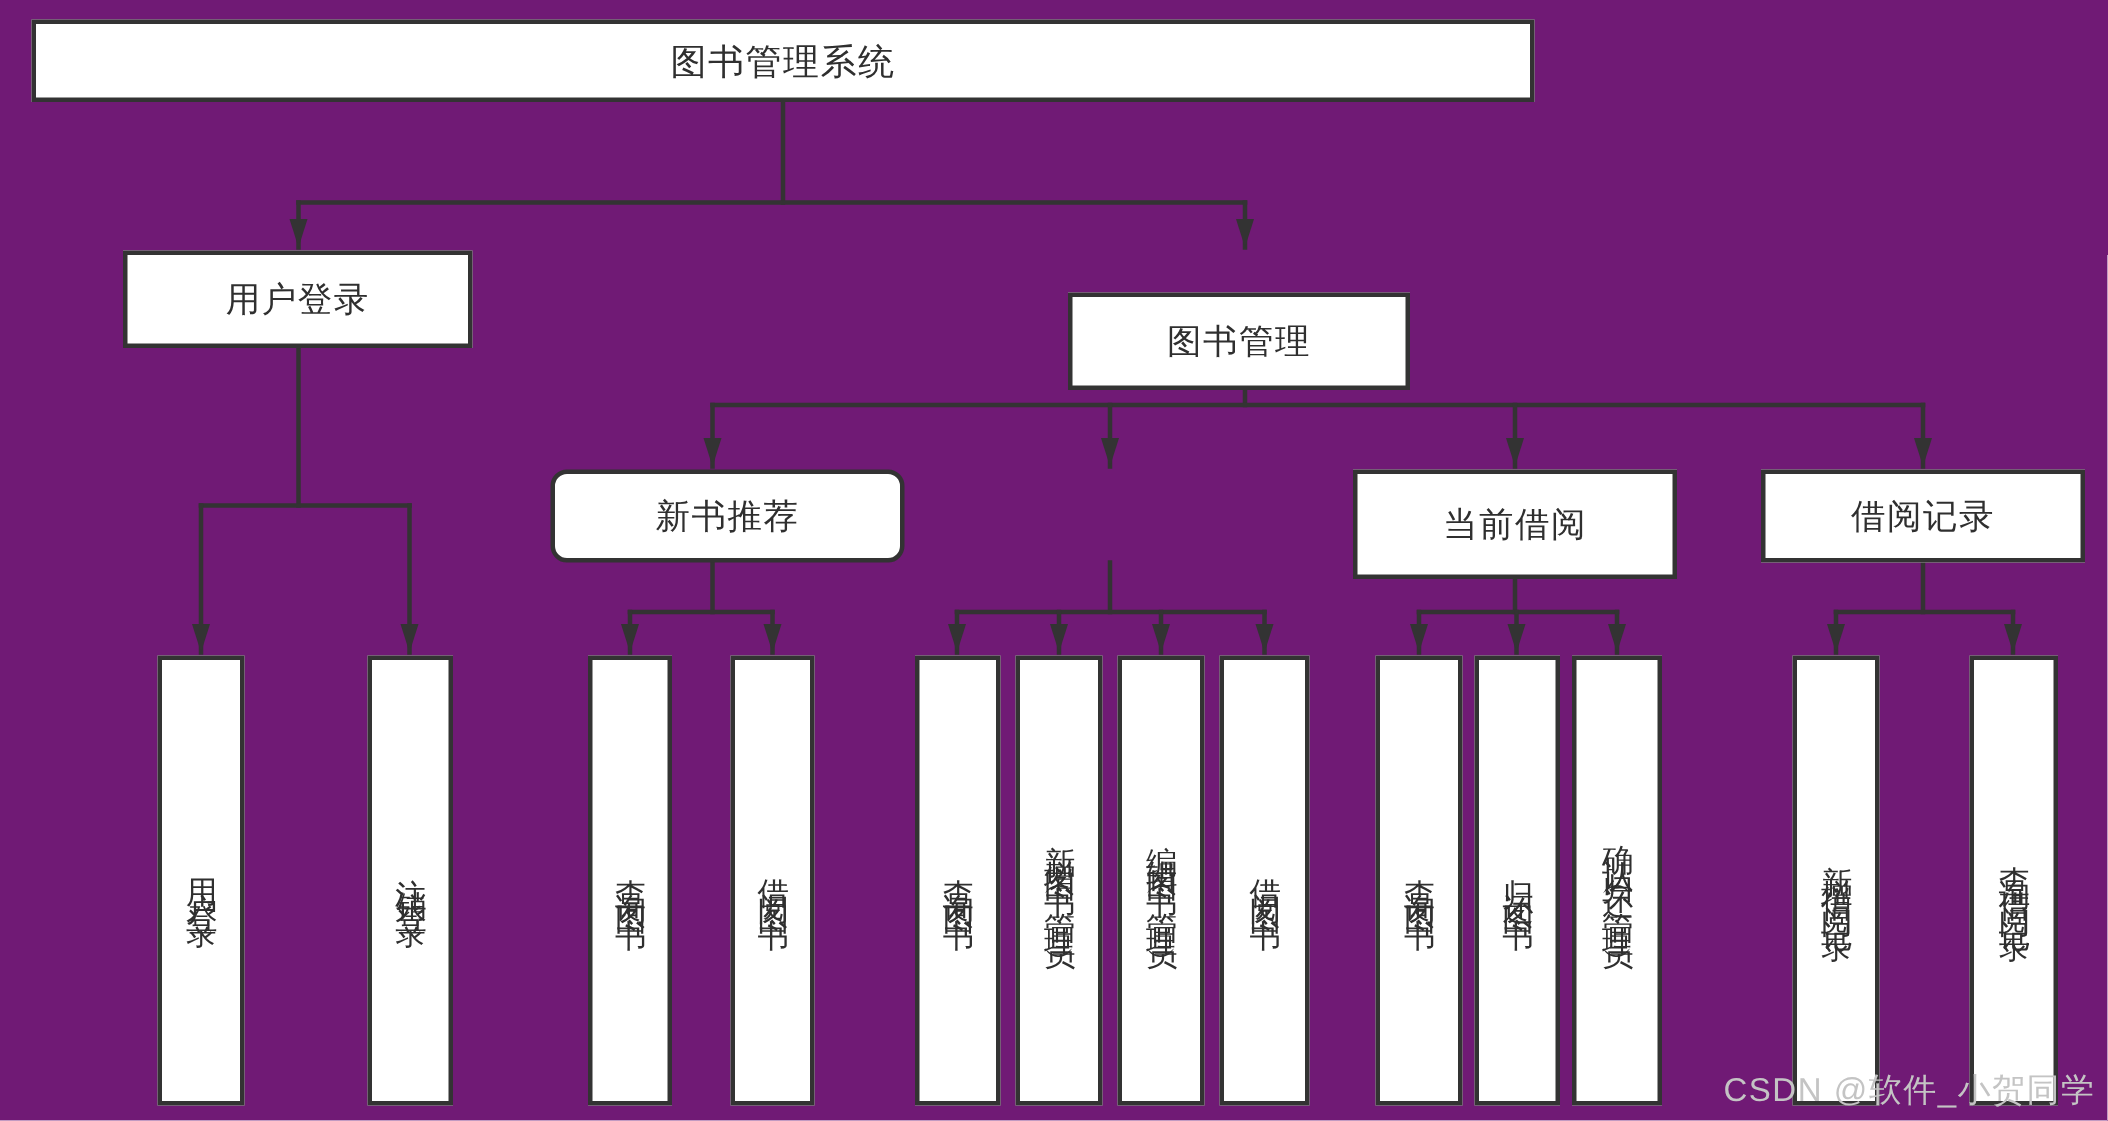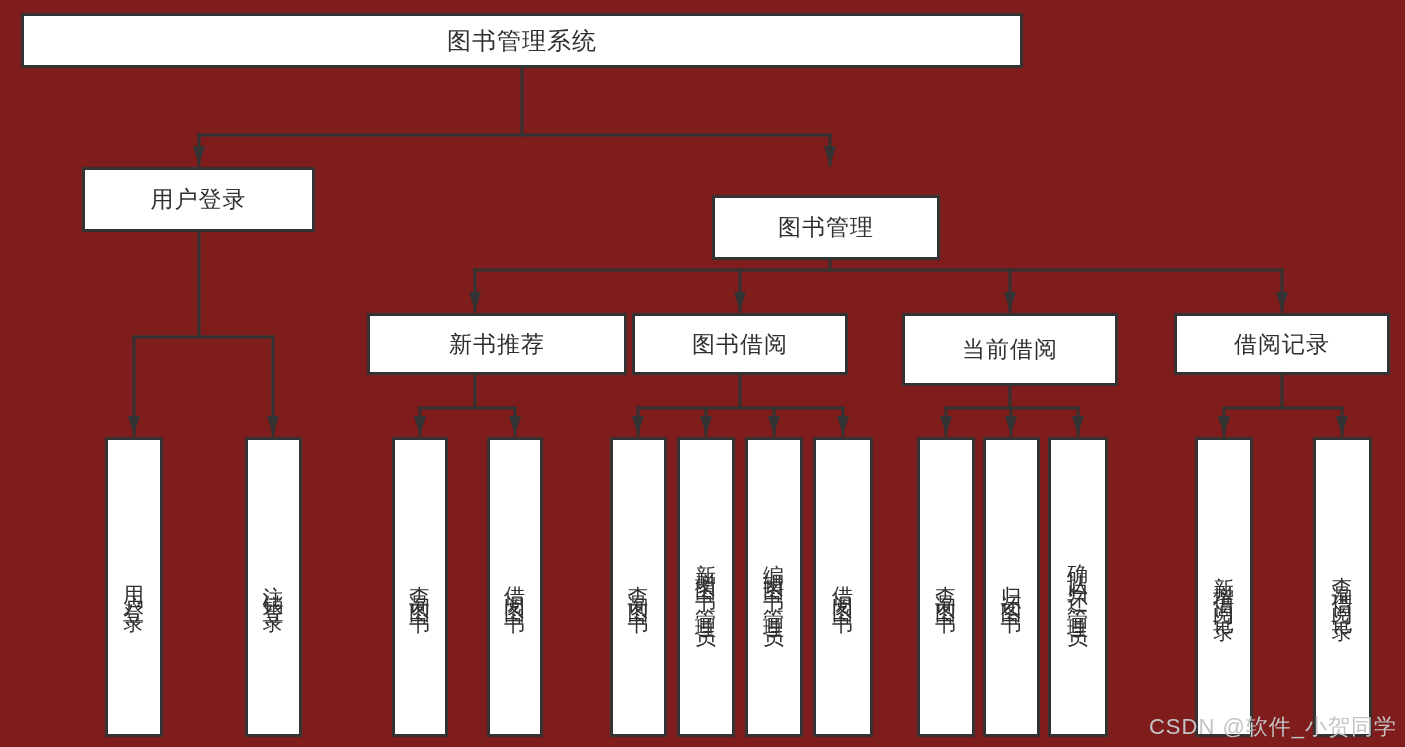--- a/index.html
+++ b/index.html
@@ -1,19 +1,19 @@
 <!DOCTYPE html>
 <html><head>
 <meta charset="utf-8">
 <style>
   html,body{margin:0;padding:0;background:#ffffff;}
   .canvas{
     position:relative;
     width:1405px;height:747px;
-    background:#7f1d1d;
+    background:#701a75;
     font-family:"Liberation Sans","DejaVu Sans",sans-serif;
     overflow:hidden;
   }
   .connector-layer{position:absolute;left:0;top:0;}
   .node{
     position:absolute;
     box-sizing:border-box;
     border:3px solid #333333;
     background:#ffffff;
     display:flex;align-items:center;justify-content:center;
@@ -98,25 +98,22 @@
     <span>图书管理系统</span>
   </div>
 
   <div class="node h-node" style="left:82px;top:167px;width:233px;height:65px;">
     <span>用户登录</span>
   </div>
   <div class="node h-node" style="left:712px;top:167px;width:228px;height:65px;margin-top:28px;">
     <span>图书管理</span>
   </div>
 
-  <div class="node h-node" style="left:367px;top:313px;width:260px;height:62px;">
+  <div class="node h-node" style="left:367px;top:313px;width:236px;height:62px;border-radius:11px;">
     <span>新书推荐</span>
-  </div>
-  <div class="node h-node" style="left:632px;top:313px;width:216px;height:62px;">
-    <span>图书借阅</span>
   </div>
   <div class="node h-node" style="left:902px;top:313px;width:216px;height:73px;">
     <span>当前借阅</span>
   </div>
   <div class="node h-node" style="left:1174px;top:313px;width:216px;height:62px;font-family:Liberation Mono, monospace;">
     <span>借阅记录</span>
   </div>
 
   <div class="node v-node" style="left:105px;top:437px;width:58px;height:300px;">
     <span>用户登录</span>

